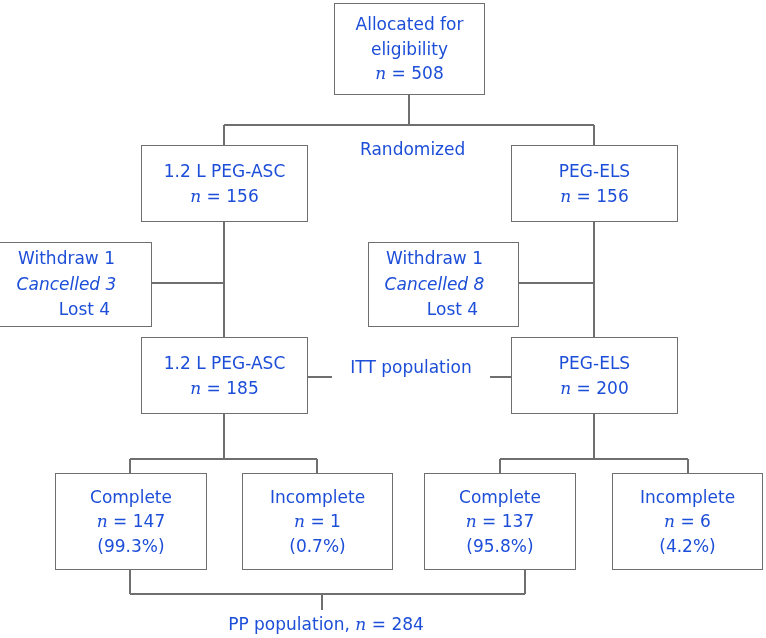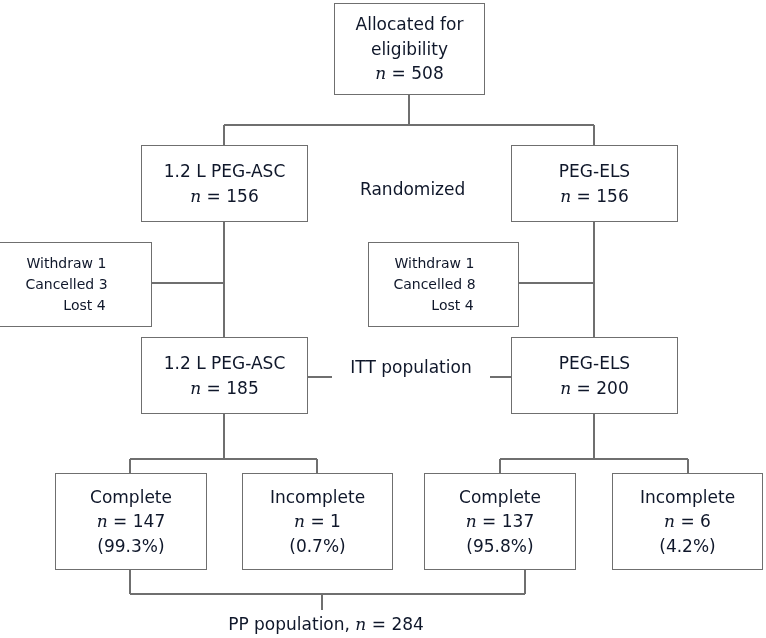--- a/index.html
+++ b/index.html
@@ -6,21 +6,21 @@
     margin: 0;
     padding: 0;
     background: #ffffff;
   }
   #flow-root {
     position: relative;
     width: 766px;
     height: 638px;
     background: #ffffff;
     font-family: "DejaVu Sans", sans-serif;
-    color: #0f172a;
+    color: #1d4ed8;
     overflow: hidden;
   }
   #connectors {
     position: absolute;
     left: 0;
     top: 0;
     width: 766px;
     height: 638px;
   }
   .node {
@@ -34,32 +34,32 @@
     justify-content: center;
     font-size: 17px;
     line-height: 1.45;
     text-align: center;
     z-index: 2;
   }
   .node .line {
     white-space: nowrap;
   }
   .node.withdraw {
-    font-size: 14px;
+    font-size: 17px;
     line-height: 1.5;
     align-items: flex-end;
   }
   .node.withdraw .line {
     width: 100%;
     box-sizing: border-box;
     padding-right: 18px;
     text-align: center;
   }
   .node.withdraw .line.l1 { text-align: center; }
-  .node.withdraw .line.l2 { text-align: center; }
+  .node.withdraw .line.l2 { text-align: center; font-style: italic; }
   .node.withdraw .line.l3 { text-align: center; padding-right: 0; padding-left: 18px;}
   .free-label {
     position: absolute;
     font-size: 17px;
     line-height: 1.45;
     text-align: center;
     white-space: nowrap;
     z-index: 2;
     background: #ffffff;
     padding: 0 3px;
@@ -108,21 +108,21 @@
       <path d="M322,594 L322,610"></path>
     </g>
   </svg>
 
   <div class="node" style="left:334px; top:3px; width:151px; height:92px;">
     <span class="line">Allocated for</span>
     <span class="line">eligibility</span>
     <span class="line stat"><em class="ital">n</em> = <span>508</span></span>
   </div>
 
-  <div class="free-label" style="left:357px; top:137px; width:105px;margin-top:40px;">
+  <div class="free-label" style="left:357px; top:137px; width:105px;">
     <span class="line">Randomized</span>
   </div>
 
   <div class="node" style="left:141px; top:145px; width:167px; height:77px;">
     <span class="line">1.2 L PEG-ASC</span>
     <span class="line stat"><em class="ital">n</em> = <span>156</span></span>
   </div>
 
   <div class="node" style="left:511px; top:145px; width:167px; height:77px;">
     <span class="line">PEG-ELS</span>

